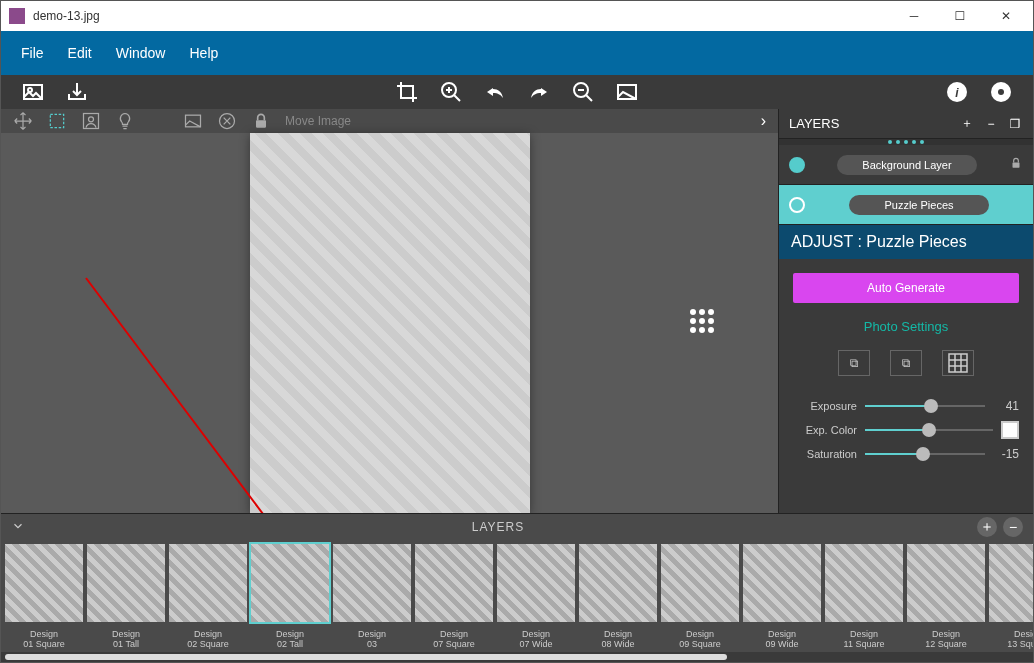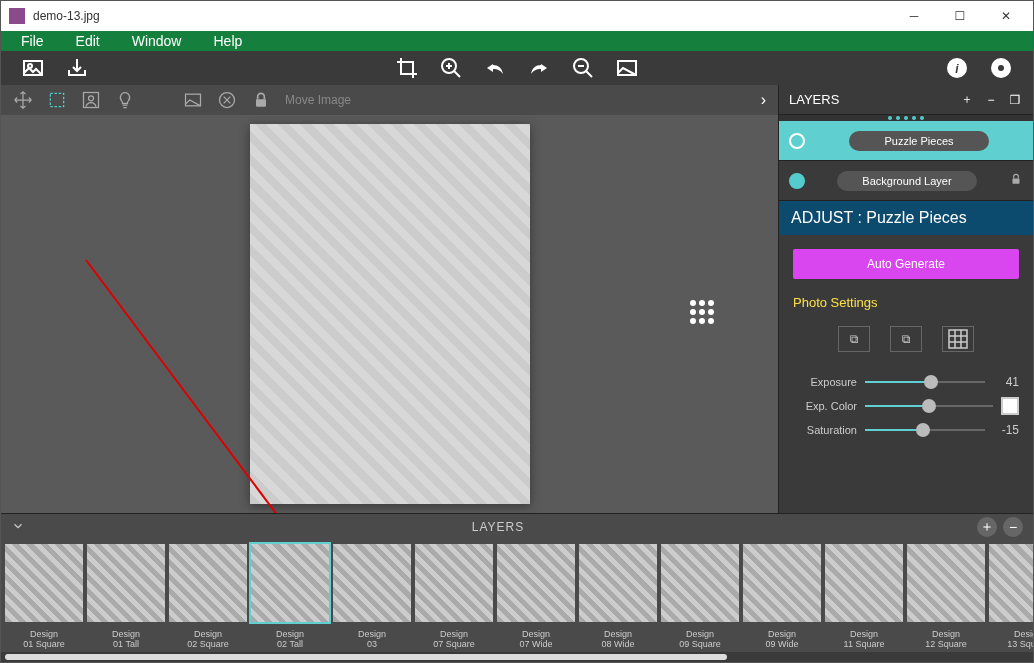--- a/index.html
+++ b/index.html
@@ -1,21 +1,21 @@
 <!DOCTYPE html>
 <html><head>
 <meta charset="utf-8">
 <style>
 *{margin:0;padding:0;box-sizing:border-box;font-family:"Segoe UI",sans-serif;font-size:12px;user-select:none}
 body{width:1034px;height:663px;background:#fff;overflow:hidden;display:flex;flex-direction:column;border:1px solid #555}
 .titlebar{height:30px;background:#fff;display:flex;align-items:center;padding:0 4px 0 8px}
 .titlebar .app-icon{width:16px;height:16px;background:#8b4a8b;margin-right:8px}
 .titlebar .title{flex:1;color:#333}
 .titlebar .win-btn{width:46px;height:30px;display:flex;align-items:center;justify-content:center;color:#333}
-.menubar{height:20px;background:#15803d;display:flex;align-items:center;padding:0 8px;gap:8px}
+.menubar{height:44px;background:#0369a1;display:flex;align-items:center;padding:0 8px;gap:0}
 .menubar .item{color:#fff;padding:4px 12px;font-size:14px}
 .toolbar1{height:34px;background:#3a3a3a;display:flex;align-items:center;padding:0 20px;gap:20px}
 .toolbar1 .spacer{flex:1}
 .toolbar1 .ic{color:#fff;width:24px;height:24px;display:flex;align-items:center;justify-content:center}
 .main{flex:1;display:flex;overflow:hidden}
 .canvas-area{flex:1;display:flex;flex-direction:column;background:#5a5a5a;position:relative}
 .toolbar2{height:30px;background:#4a4a4a;display:flex;align-items:center;padding:0 12px;gap:14px}
 .toolbar2 .ic{color:#aaa;width:20px;height:20px;display:flex;align-items:center;justify-content:center}
 .toolbar2 .ic.active{color:#5cc}
 .toolbar2 .txt{color:#888;font-size:12px}
@@ -34,21 +34,21 @@
 .layer-dots span{width:4px;height:4px;background:#5cc;border-radius:50%}
 .layer{height:40px;display:flex;align-items:center;padding:0 10px;gap:10px;border-bottom:1px solid #222}
 .layer.sel{background:#5fcfcf}
 .layer .vis{width:16px;height:16px;border:2px solid #5cc;border-radius:50%}
 .layer.sel .vis{border-color:#fff}
 .layer .chip{flex:1;background:#555;color:#fff;text-align:center;padding:4px 10px;border-radius:12px;font-size:11px;max-width:140px;margin:0 auto}
 .layer .lock{color:#aaa;width:14px}
 .adjust-hdr{height:34px;background:#0c4a6e;display:flex;align-items:center;padding:0 12px;color:#fff;font-size:16px}
 .adjust-body{flex:1;overflow:hidden;padding:14px 14px 0;display:flex;flex-direction:column;gap:12px}
 .auto-btn{background:#d946ef;color:#fff;text-align:center;padding:8px;border-radius:2px;font-size:12px}
-.ps-title{color:#fde047;text-align:left;font-size:13px;margin:4px 0}
+.ps-title{color:#14b8a6;text-align:center;font-size:13px;margin:4px 0}
 .ps-icons{display:flex;justify-content:center;gap:20px;margin-bottom:6px}
 .ps-icons .b{width:32px;height:26px;border:1px solid #666;display:flex;align-items:center;justify-content:center;color:#ccc}
 .slider-row{display:flex;align-items:center;gap:8px;height:24px}
 .slider-row .lbl{width:64px;text-align:right;font-size:11px;color:#ccc}
 .slider-row .track{flex:1;height:2px;background:#666;position:relative}
 .slider-row .fill{position:absolute;left:0;top:0;height:2px;background:#5fcfcf}
 .slider-row .thumb{position:absolute;top:-6px;width:14px;height:14px;background:#bbb;border-radius:50%;transform:translateX(-50%)}
 .slider-row .val{width:26px;text-align:right;font-size:12px;color:#ccc}
 .slider-row .sw{width:18px;height:18px;border:2px solid #ccc;background:#fff}
 .presets{background:#4a4a4a;border-top:1px solid #222}
@@ -221,31 +221,31 @@
       <span class="ic">−</span>
       <span class="ic">❐</span>
     </div>
     <div class="layer-dots">
         <span></span>
         <span></span>
         <span></span>
         <span></span>
         <span></span>
       </div>
-    <div class="layer sel">
-      <div class="vis"></div>
-      <div class="chip">Puzzle Pieces</div>
-    </div>
     <div class="layer">
       <div class="vis" style="background:#5cc"></div>
       <div class="chip">Background Layer</div>
       <div class="lock"><svg viewBox="0 0 24 24" fill="#aaa">
             <rect x="6" y="11" width="12" height="9" rx="1"></rect>
             <path d="M8 11V8a4 4 0 118 0v3" fill="none" stroke="#aaa" stroke-width="2"></path>
           </svg></div>
+    </div>
+    <div class="layer sel">
+      <div class="vis"></div>
+      <div class="chip">Puzzle Pieces</div>
     </div>
     <div class="adjust-hdr">ADJUST : Puzzle Pieces</div>
     <div class="adjust-body">
       <div class="auto-btn">Auto Generate</div>
       <div class="ps-title">Photo Settings</div>
       <div class="ps-icons">
         <div class="b">⧉</div>
         <div class="b">⧉</div>
         <div class="b">
             <svg viewBox="0 0 24 24" fill="none" stroke="#ccc" stroke-width="1.5">

